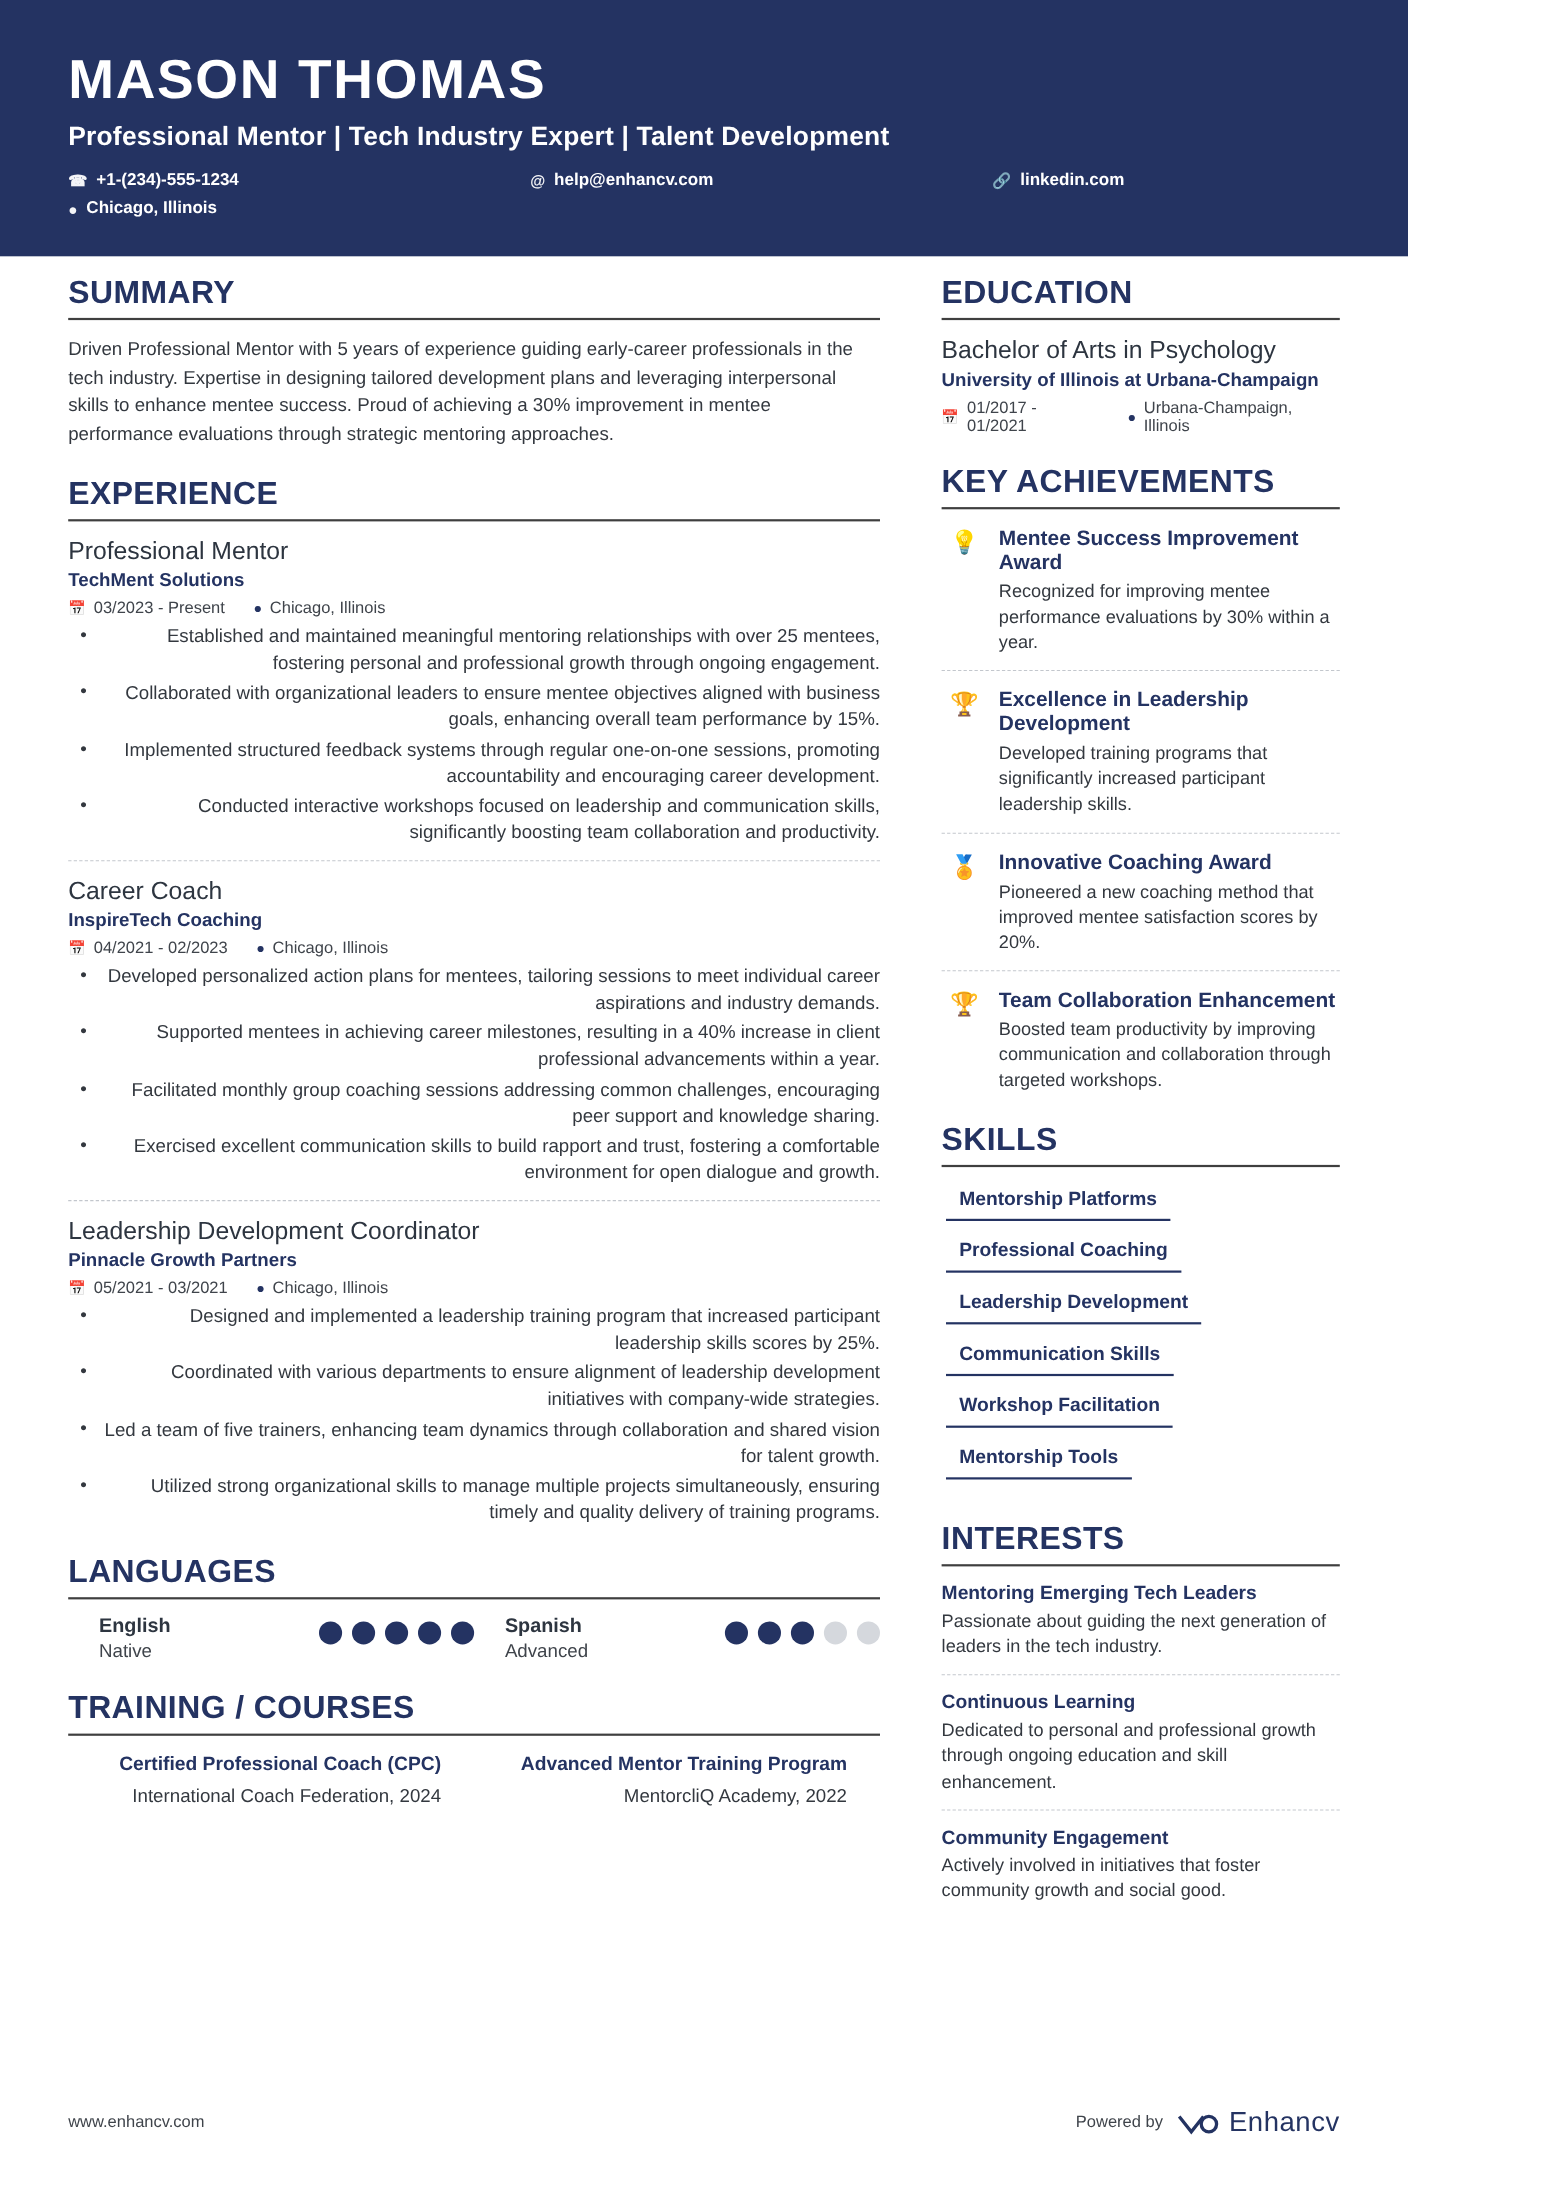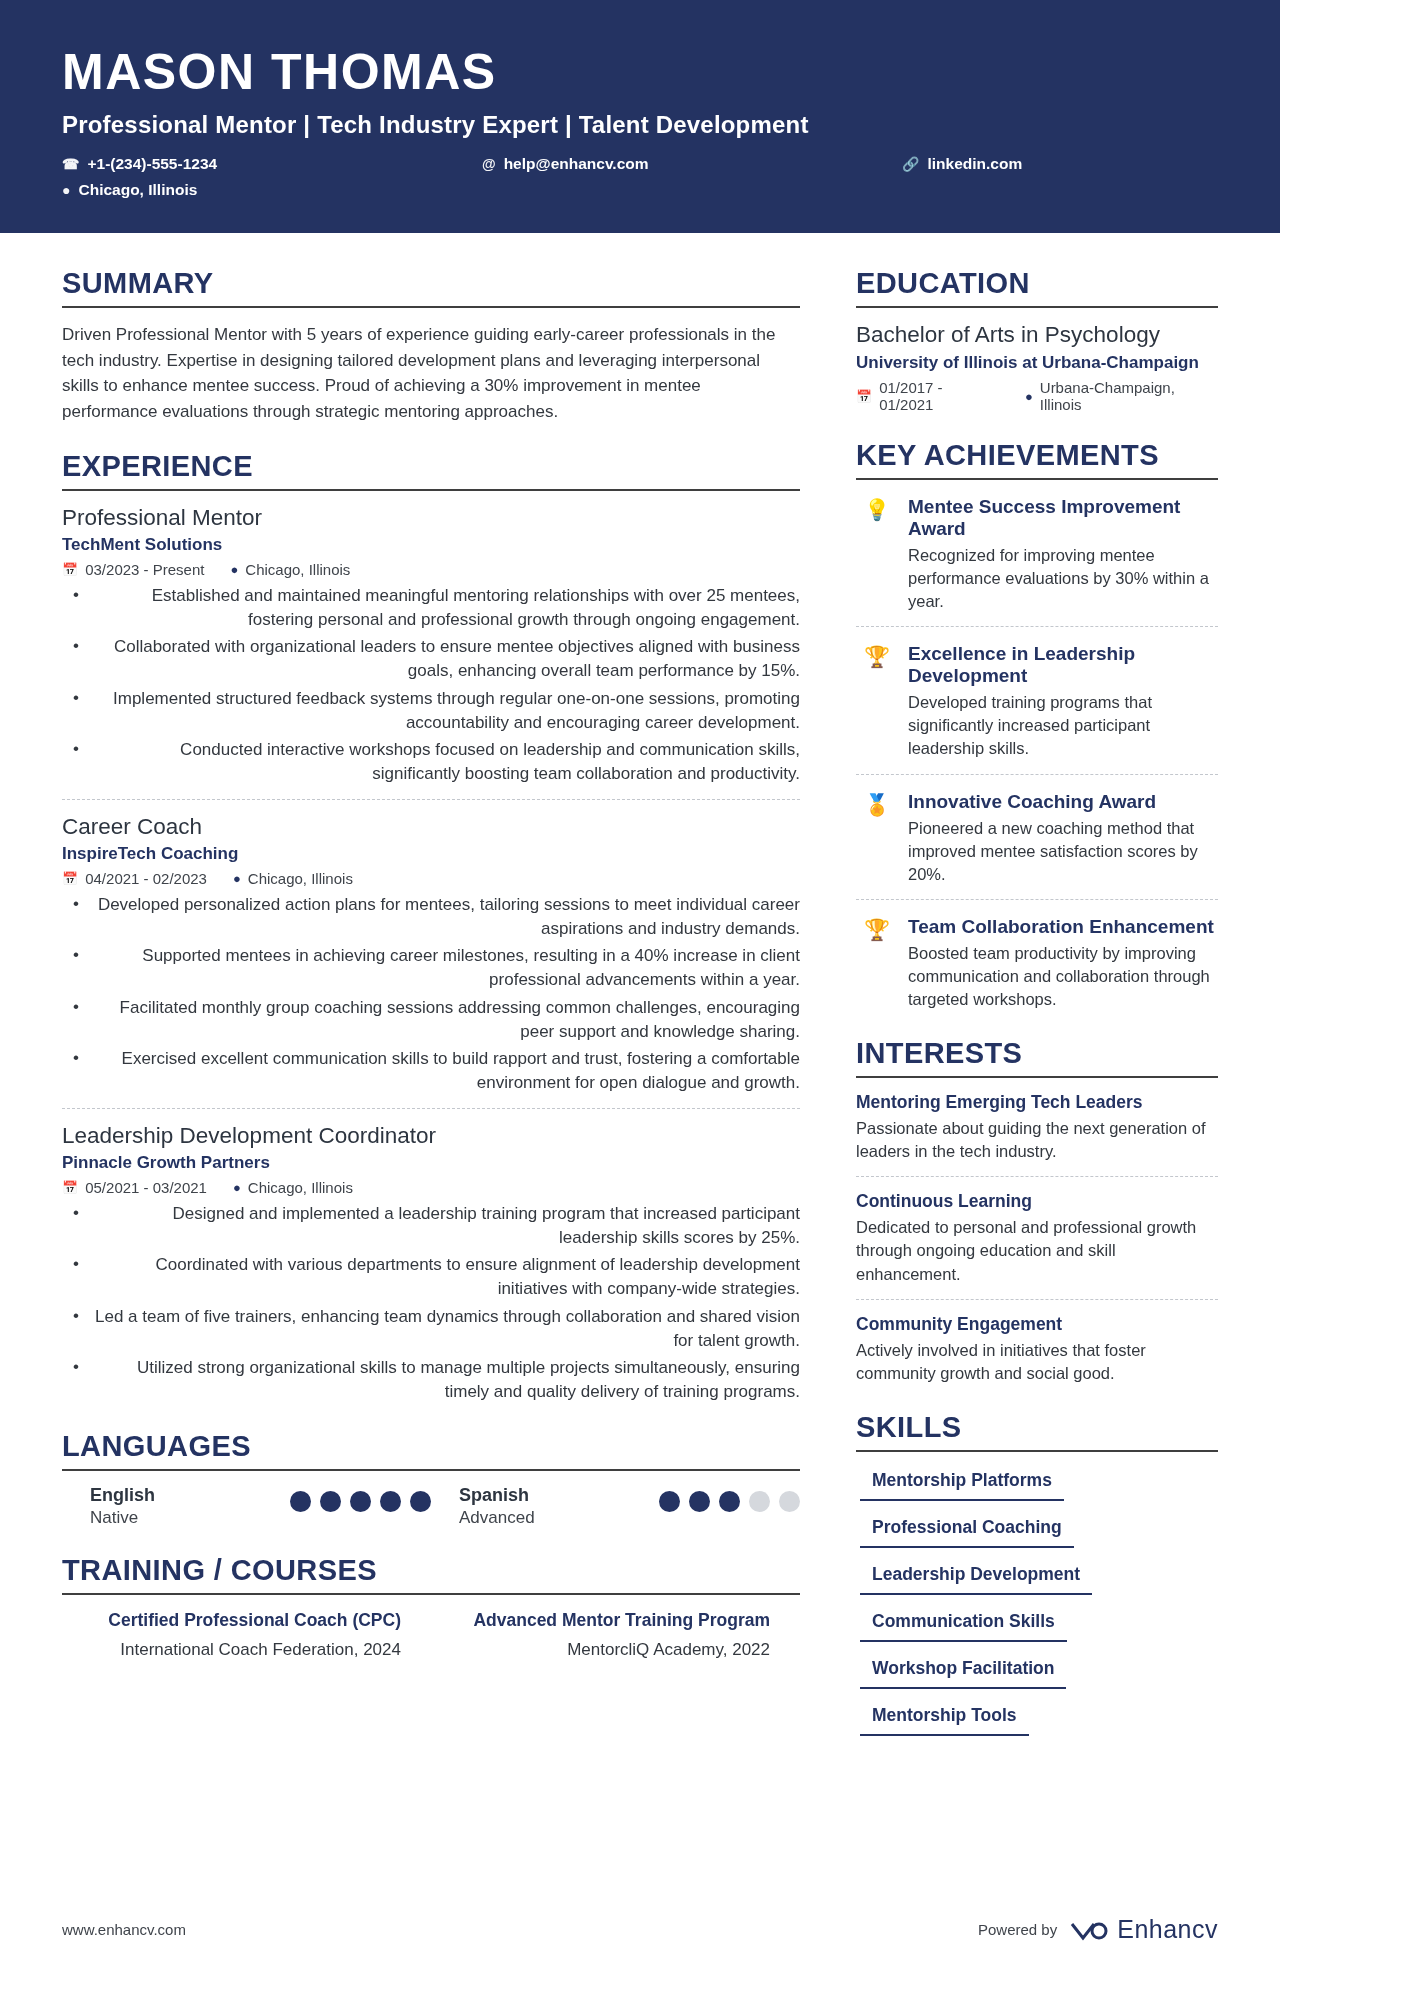--- a/index.html
+++ b/index.html
@@ -48,21 +48,21 @@
   }
   .contact-item .ic { font-size: 14px; opacity: .95; }
   .c1 { width: 420px; }
   .c2 { width: 420px; }
   .c3 { width: 300px; }
   .contact-row2 { margin-top: 8px; }
 
   
   .body {
     display: flex;
-    padding: 34px 62px 0 62px;
+    padding: 17px 62px 0 62px;
     gap: 56px;
   }
   .col-left { width: 738px; }
   .col-right { width: 492px; }
 
   .sec-title {
     font-size: 29px;
     font-weight: bold;
     color: #243362;
     letter-spacing: .4px;
@@ -440,51 +440,51 @@
         <div class="ach">
           <div class="ach-ic">🏆</div>
           <div>
             <div class="ach-title">Team Collaboration Enhancement</div>
             <div class="ach-desc">Boosted team productivity by improving communication and collaboration through targeted workshops.</div>
           </div>
         </div>
       </div>
 
       <div class="section">
-        <div class="sec-title">INTERESTS</div>
-        <div class="sec-rule"></div>
-
-        <div class="interest">
-          <div class="int-title">Mentoring Emerging Tech Leaders</div>
-          <div class="int-desc">Passionate about guiding the next generation of leaders in the tech industry.</div>
-        </div>
-        <div class="dash-sep"></div>
-
-        <div class="interest">
-          <div class="int-title">Continuous Learning</div>
-          <div class="int-desc">Dedicated to personal and professional growth through ongoing education and skill enhancement.</div>
-        </div>
-        <div class="dash-sep"></div>
-
-        <div class="interest">
-          <div class="int-title">Community Engagement</div>
-          <div class="int-desc">Actively involved in initiatives that foster community growth and social good.</div>
-        </div>
-      </div>
-
-      <div class="section">
         <div class="sec-title">SKILLS</div>
         <div class="sec-rule"></div>
         <div class="skills">
           <div class="skill">Mentorship Platforms</div>
           <div class="skill">Professional Coaching</div>
           <div class="skill">Leadership Development</div>
           <div class="skill">Communication Skills</div>
           <div class="skill">Workshop Facilitation</div>
           <div class="skill">Mentorship Tools</div>
+        </div>
+      </div>
+
+      <div class="section">
+        <div class="sec-title">INTERESTS</div>
+        <div class="sec-rule"></div>
+
+        <div class="interest">
+          <div class="int-title">Mentoring Emerging Tech Leaders</div>
+          <div class="int-desc">Passionate about guiding the next generation of leaders in the tech industry.</div>
+        </div>
+        <div class="dash-sep"></div>
+
+        <div class="interest">
+          <div class="int-title">Continuous Learning</div>
+          <div class="int-desc">Dedicated to personal and professional growth through ongoing education and skill enhancement.</div>
+        </div>
+        <div class="dash-sep"></div>
+
+        <div class="interest">
+          <div class="int-title">Community Engagement</div>
+          <div class="int-desc">Actively involved in initiatives that foster community growth and social good.</div>
         </div>
       </div>
 
     </div>
   </div>
 
   <div class="footer">
     <div>www.enhancv.com</div>
     <div class="powered">
       <span>Powered by</span>

